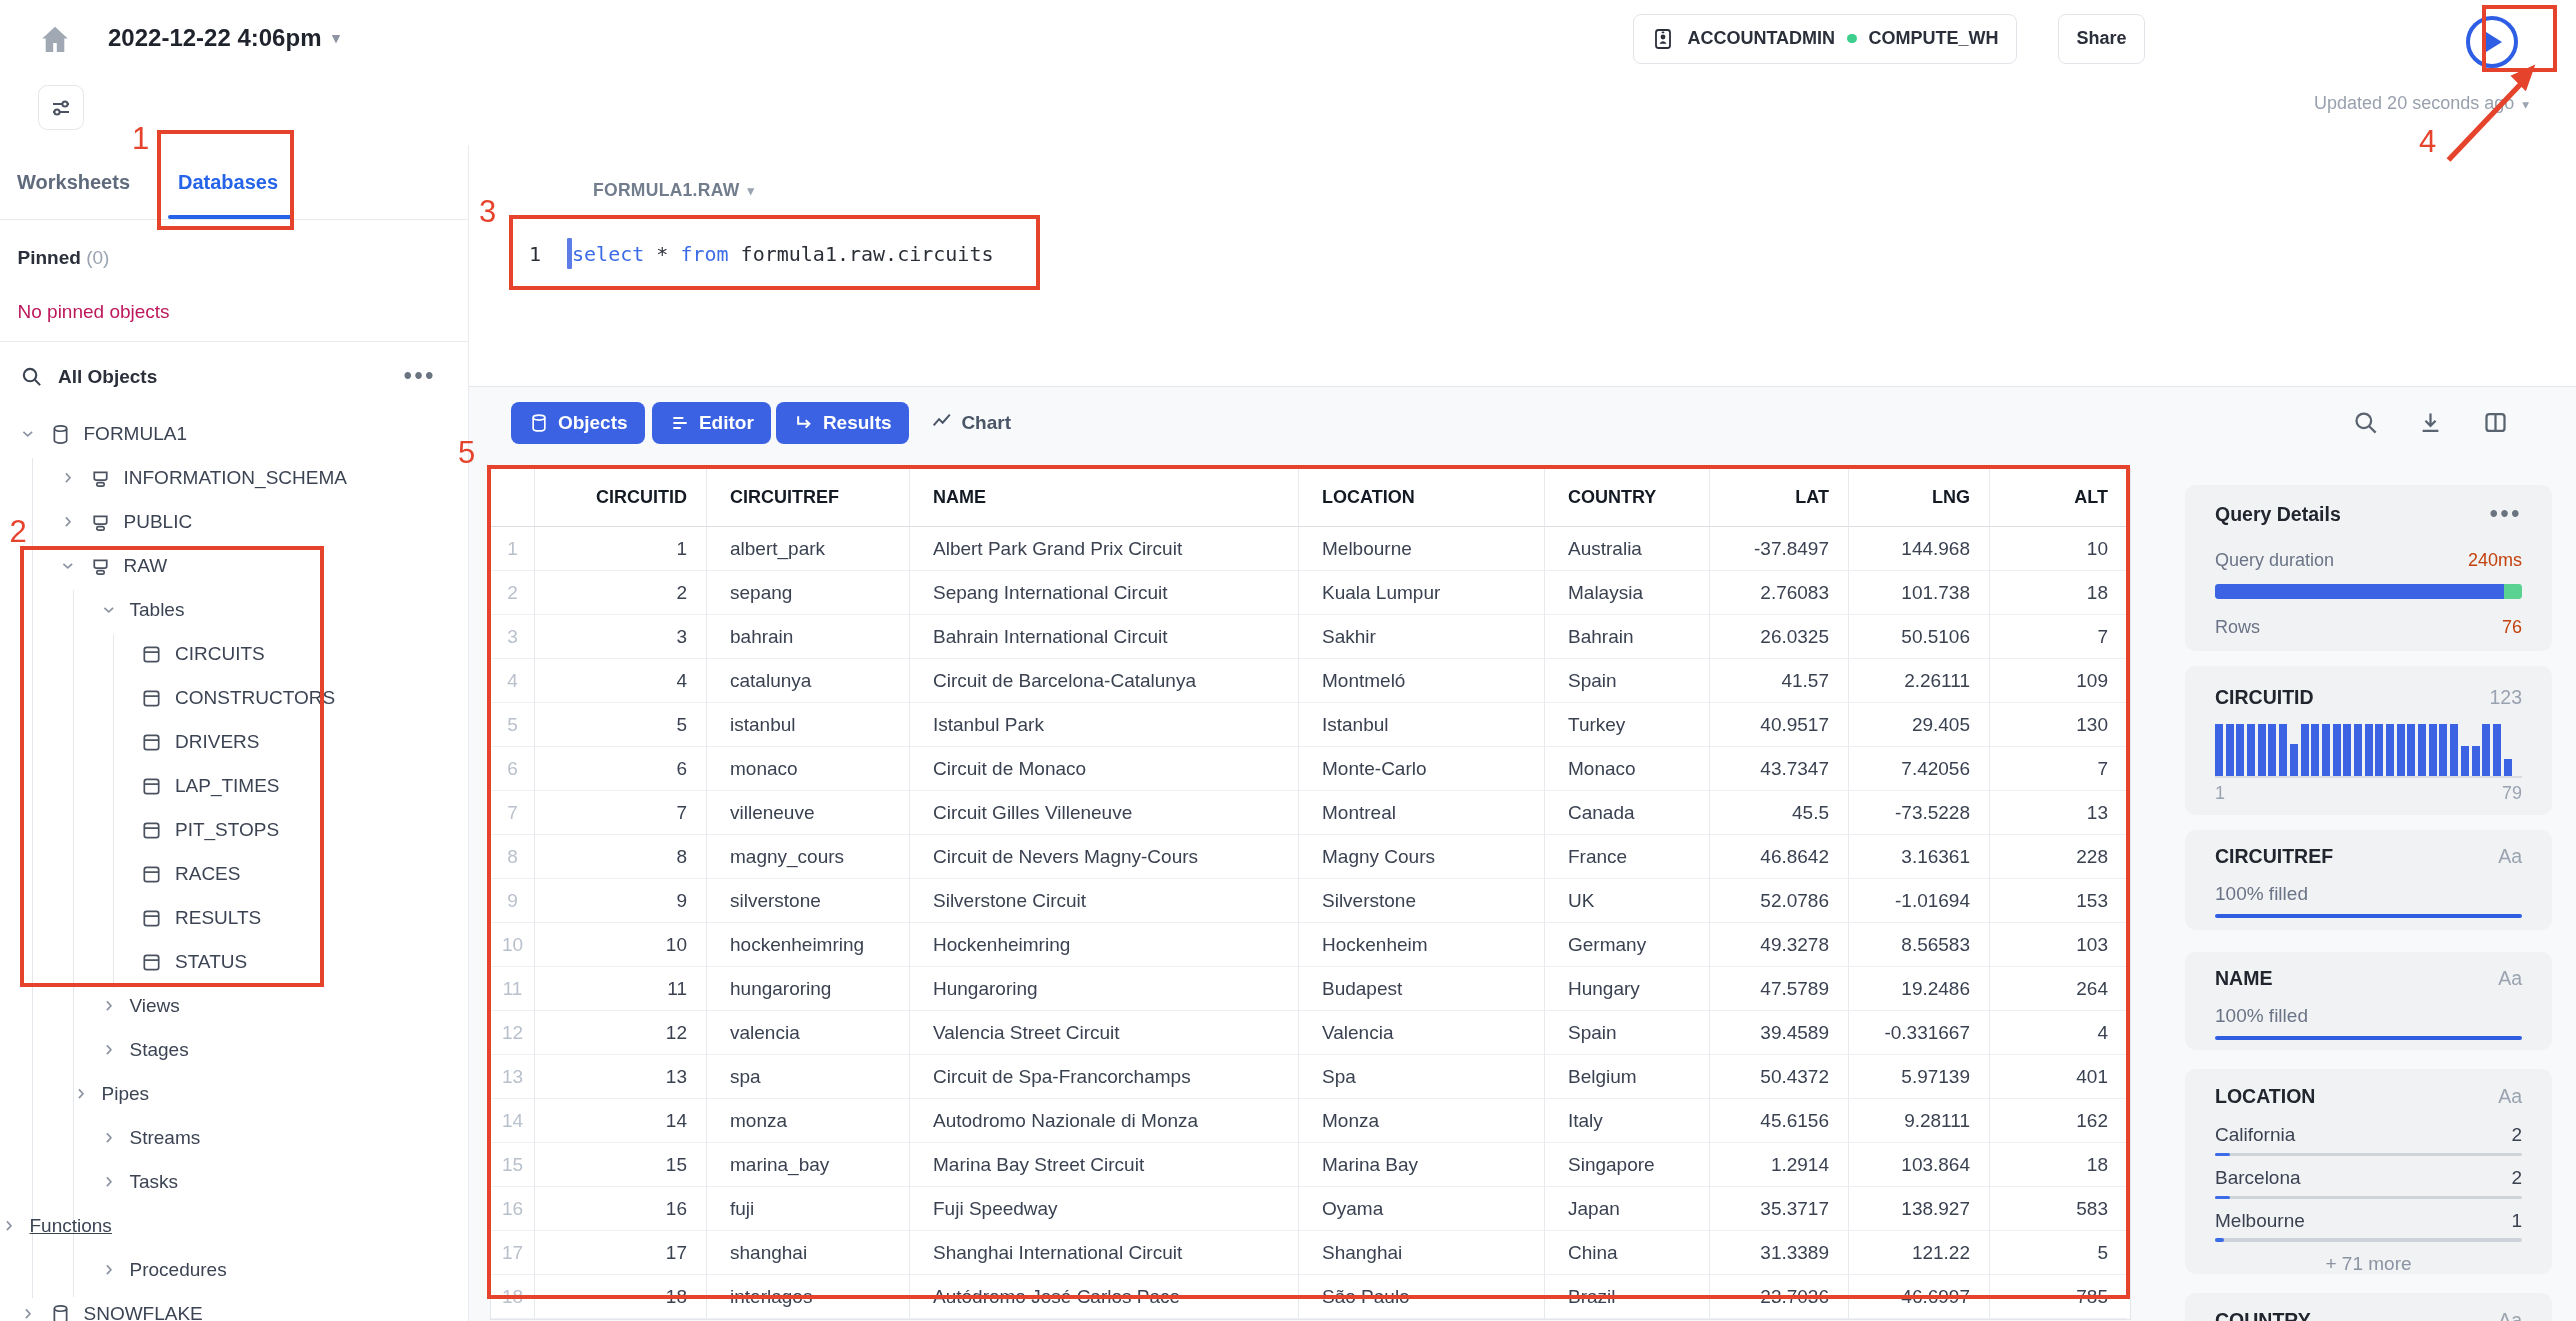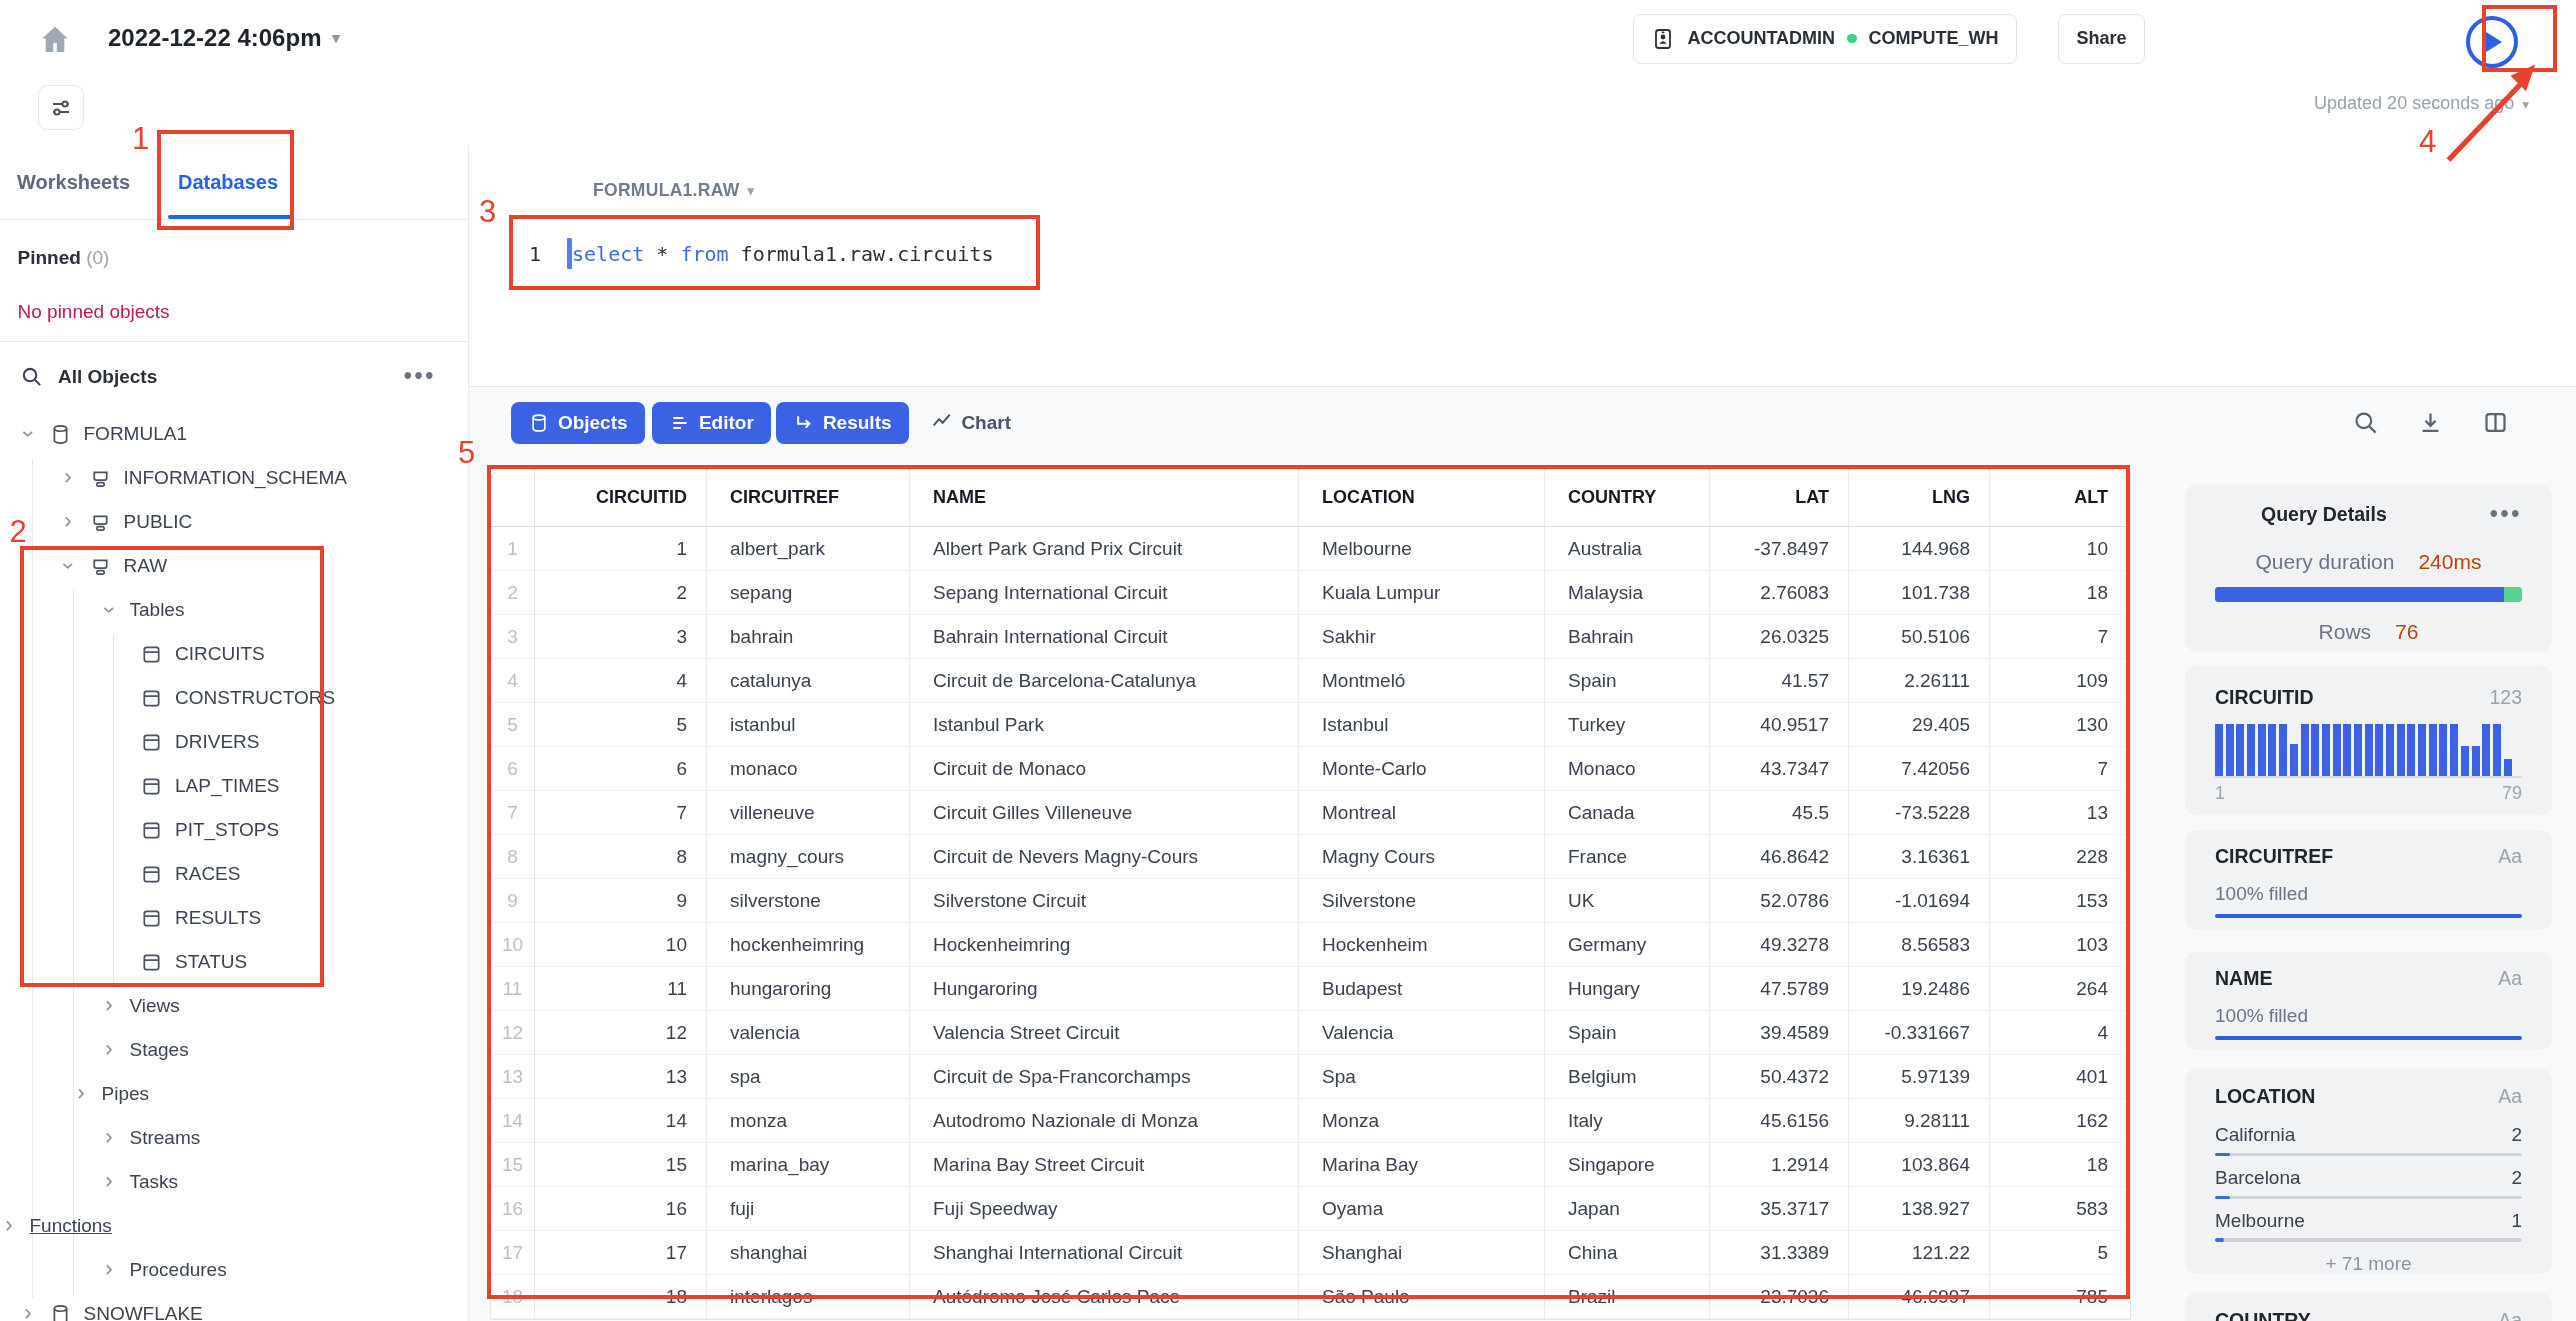--- a/index.html
+++ b/index.html
@@ -62,21 +62,21 @@
   .al{justify-content:flex-start;padding-left:23px;}
   .ar{justify-content:flex-end;padding-right:19px;}
   .ac{justify-content:center;}
   .rn{color:#b9c1cc;}
 
   
   .card{position:absolute;left:1716px;width:367px;background:#f1f2f4;border-radius:10.8px;box-sizing:border-box;padding:0 30px;}
   .card-title-row{display:flex;justify-content:space-between;align-items:center;font-size:19.5px;}
   .ct{font-weight:700;color:#21252e;}
   .ctype{color:#9aa3b0;}
-  .kv{display:flex;justify-content:center;font-size:21px;}
+  .kv{display:flex;justify-content:space-between;font-size:18px;}
   .kv .k{color:#6a7486;}
   .kv .v{color:#c2410c;margin-left:24px;}
   .durbar{height:15px;border-radius:3.4px;overflow:hidden;display:flex;}
   .hist{display:flex;align-items:flex-end;gap:2.7px;height:55px;border-bottom:2px solid #d8dbe0;}
   .hist div{width:8px;background:#3b63e3;}
   .hist-lbls{display:flex;justify-content:space-between;color:#9aa3b0;font-size:18px;margin-top:5.4px;}
   .fillline{height:3.4px;background:#2f5fe0;border-radius:2px;margin-top:9.4px;}
   .locrow{display:flex;justify-content:space-between;font-size:19px;color:#3a4251;}
   .loctrack{height:3.4px;background:#cfd4da;border-radius:2px;margin:6.7px 0 10.8px 0;position:relative;}
   .locfill{position:absolute;left:0;top:0;height:3.4px;background:#3b6be6;border-radius:2px;}
@@ -621,21 +621,21 @@
         <div class="cell al">interlagos</div>
         <div class="cell al">Autódromo José Carlos Pace</div>
         <div class="cell al">São Paulo</div>
         <div class="cell al">Brazil</div>
         <div class="cell ar">-23.7036</div>
         <div class="cell ar">-46.6997</div>
         <div class="cell ar">785</div>
       </div>
 
     <div class="card" style="top:98px;height:166px;">
-      <div class="card-title-row" style="margin-top:17.5px;margin-left:46px;">
+      <div class="card-title-row" style="margin-top:17.5px;">
         <span class="ct">Query Details</span>
         <span class="dots">•••</span>
       </div>
       <div class="kv" style="margin-top:24px;">
         <span class="k">Query duration</span>
         <span class="v">240ms</span>
       </div>
       <div class="durbar" style="margin-top:13.5px;">
         <div id="durblue" style="background: rgb(59, 99, 227); width: 94%;"></div>
           <div id="durgreen" style="background: rgb(90, 211, 146); width: 6%;"></div>

